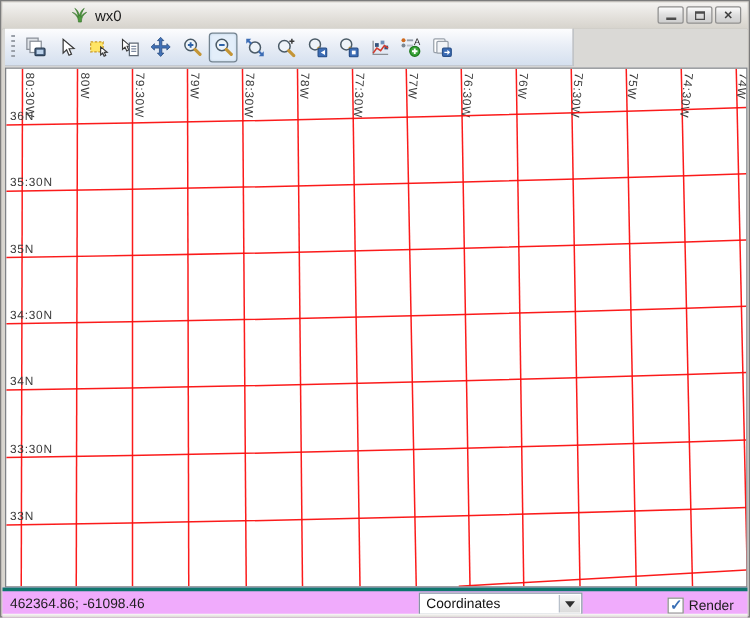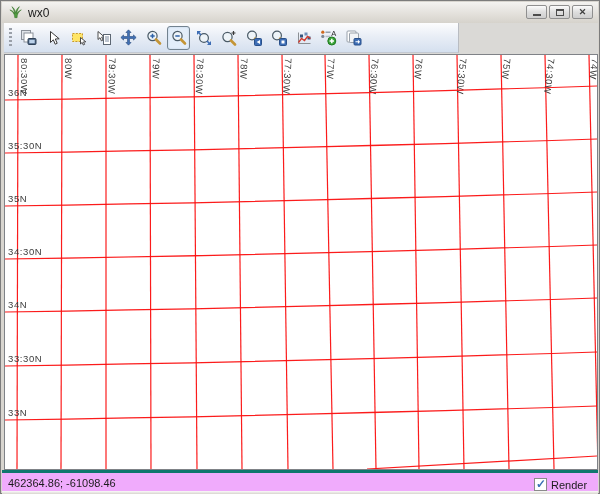--- a/index.html
+++ b/index.html
@@ -2,21 +2,21 @@
 <html><head>
 <meta charset="utf-8">
 <style>
   html,body{margin:0;padding:0;width:600px;height:494px;overflow:hidden;
     font-family:"Liberation Sans",sans-serif;background:#c8c6c0;}
   .window{position:absolute;left:0;top:0;width:600px;height:494px;box-sizing:border-box;
     border:1px solid #7c7c7c;background:#d8d5cf;}
   
   .titlebar{position:absolute;left:1px;top:1px;right:1px;height:21px;
     background:linear-gradient(#f4f3f1,#e2dfda 60%,#d6d3cc);
-    border-bottom:1px solid #b4b1aa;display:flex;align-items:center;}
+    border-bottom:1px solid #b4b1aa;display:flex;align-items:center;padding-left:48px;}
   .app-icon{width:15px;height:15px;margin:0 5px 0 6px;flex:0 0 auto;}
   .title-text{font-size:12px;color:#1b1b1b;}
   .winbtns{position:absolute;right:5px;top:3px;display:flex;gap:2px;}
   .winbtn{width:21px;height:14px;border:1px solid #8f8f8f;border-radius:2px;
     background:linear-gradient(#fcfcfc,#dedede 50%,#cfcfcf);
     display:flex;align-items:center;justify-content:center;box-sizing:border-box;}
   .g-min{width:8px;height:2px;background:#4c4c4c;margin-top:6px;}
   .g-max{width:8px;height:7px;border:1px solid #4c4c4c;border-top-width:2px;box-sizing:border-box;}
   .g-close{font-size:9px;font-weight:bold;color:#3f3f3f;line-height:9px;}
   
@@ -248,20 +248,24 @@
         <path d="M 0 311 Q 280 307 592 297" fill="none" stroke="#fb0f0f" stroke-width="1.2" opacity="0.95"></path>
         <text x="3" y="307" font-size="9.5" letter-spacing="0.6" fill="#3d3d3d">33:30N</text>
         <path d="M 0 365 Q 280 361 592 351" fill="none" stroke="#fb0f0f" stroke-width="1.2" opacity="0.95"></path>
         <text x="3" y="361" font-size="9.5" letter-spacing="0.6" fill="#3d3d3d">33N</text>
         <path d="M 362 414 Q 480 407 592 401" fill="none" stroke="#fb0f0f" stroke-width="1.2" opacity="0.95"></path>
       </svg>
   </div>
 
   <div class="statusbar">
     <span class="coords">462364.86; -61098.46</span>
+    <div class="combo status-combo">
+      <span>Coordinates</span>
+      <span class="cbtn"></span>
+    </div>
     <div class="render-wrap">
       <span class="checkbox checked" id="render-cb"></span>
       <span>Render</span>
     </div>
   </div>
 
   <div class="bottomframe"></div>
 </div>
 
 </body></html>

